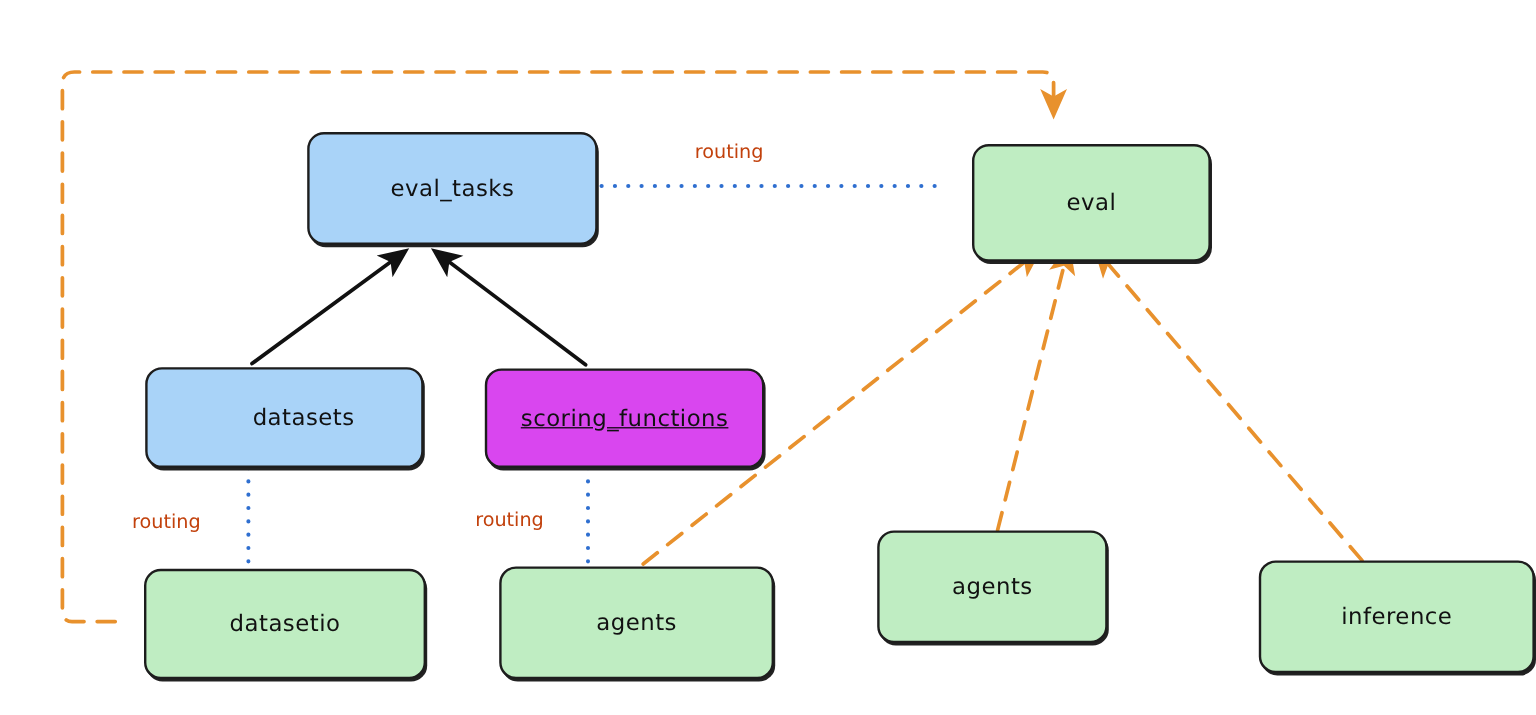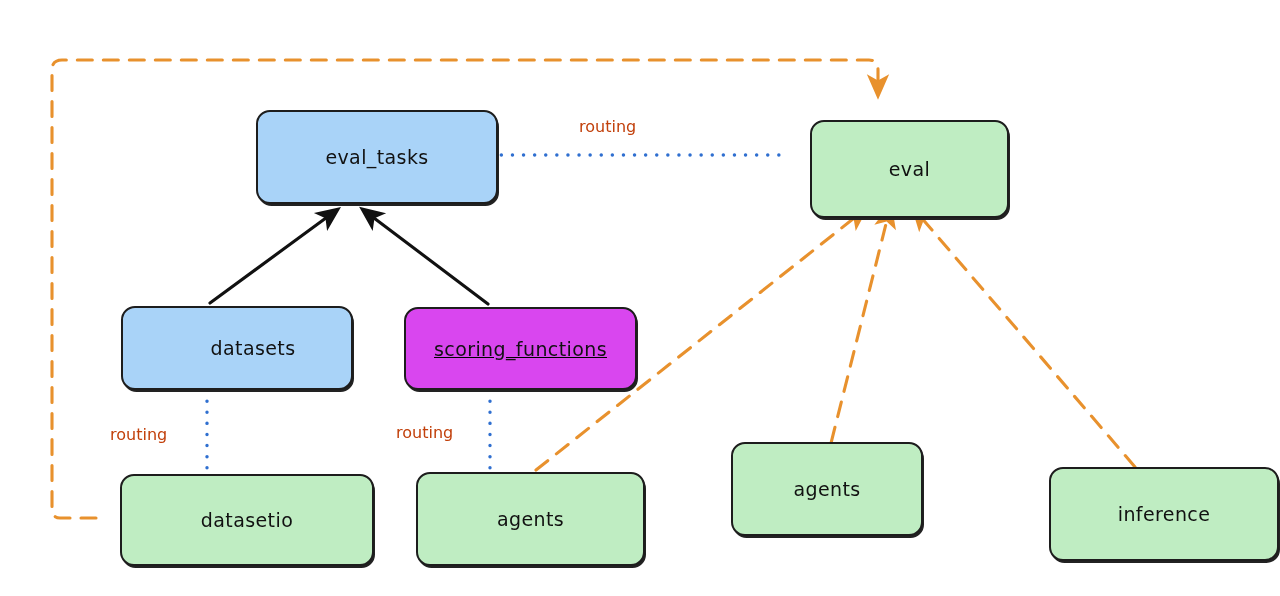--- a/index.html
+++ b/index.html
@@ -100,21 +100,21 @@
   </div>
 
   <div class="node" style="left:97px; top:306px; width:232px; height:84px; background:#a9d3f8;padding-left:32px;">
     <span class="node-label">datasets</span>
   </div>
 
   <div class="node" style="left:380px; top:307px; width:233px; height:83px; background:#d946ef;text-decoration:underline;">
     <span class="node-label">scoring_functions</span>
   </div>
 
-  <div class="node" style="left:96px; top:474px; width:254px; height:92px; background:#bfedc2;">
+  <div class="node" style="left:96px; top:474px; width:235px; height:92px; background:#bfedc2;">
     <span class="node-label">datasetio</span>
   </div>
 
   <div class="node" style="left:392px; top:472px; width:229px; height:94px; background:#bfedc2;">
     <span class="node-label">agents</span>
   </div>
 
   <div class="node" style="left:707px; top:442px; width:192px; height:94px; background:#bfedc2;">
     <span class="node-label">agents</span>
   </div>

